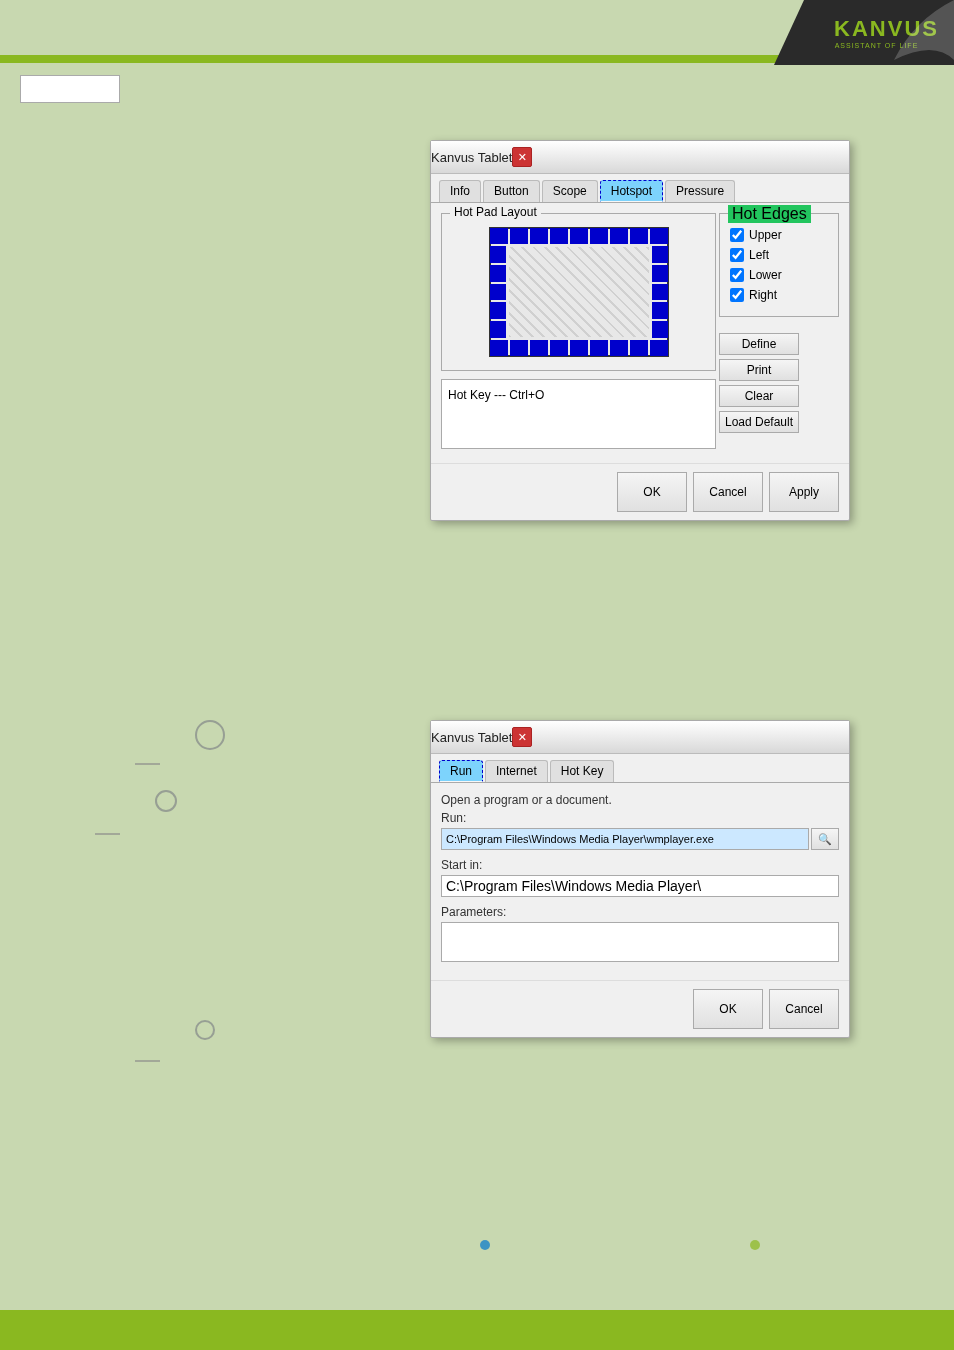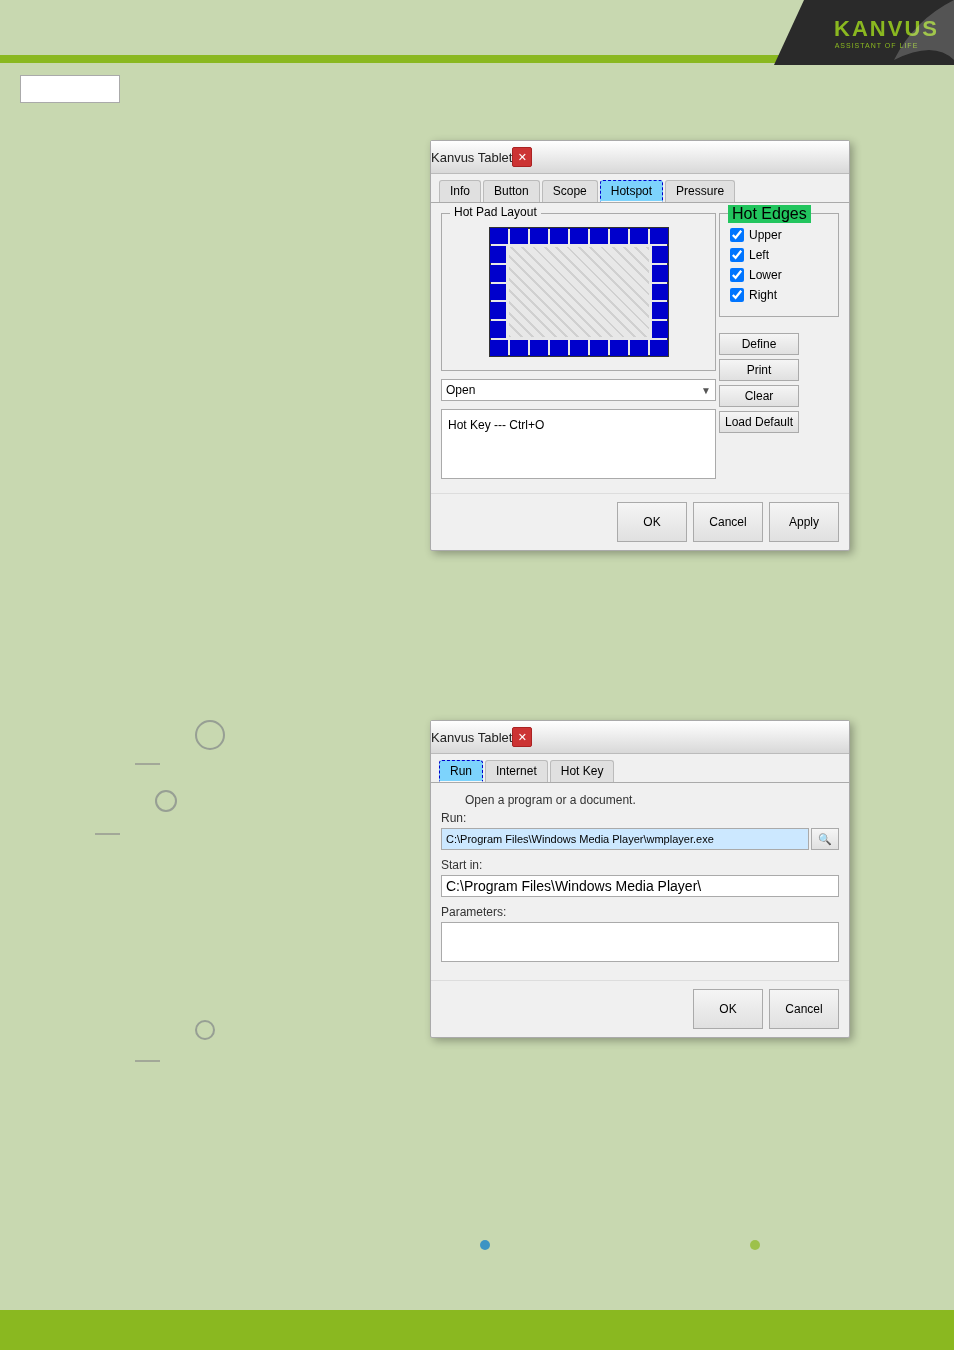--- a/index.html
+++ b/index.html
@@ -340,21 +340,20 @@
     .dialog2 {
       top: 720px;
       left: 430px;
       width: 420px;
     }
 
     .run-label {
       font-size: 12px;
       color: #333;
       margin-bottom: 4px;
-      margin-left: 24px;
     }
     .field-row {
       margin-bottom: 8px;
     }
     .field-label {
       font-size: 12px;
       color: #333;
       margin-bottom: 3px;
     }
     .field-input {
@@ -476,26 +475,20 @@
               <div class="edge-sq-v"></div>
               <div class="edge-sq-v"></div>
               <div class="edge-sq-v"></div>
               <div class="edge-sq-v"></div>
             </div>
 
             <div class="hotpad-inner"></div>
           </div>
         </div>
 
-        <div class="ctrl-row">
-          <div class="dropdown">
-            <span>Open</span>
-            <span class="dropdown-arrow">▼</span>
-          </div>
-        </div>
 
         <div class="hotkey-display">
           <span>Hot Key --- Ctrl+O</span>
         </div>
       </div>
 
       <div class="col-right">
         <div class="hot-edges-box">
           <span class="hot-edges-label">Hot Edges</span>
           <div class="checkbox-row">

